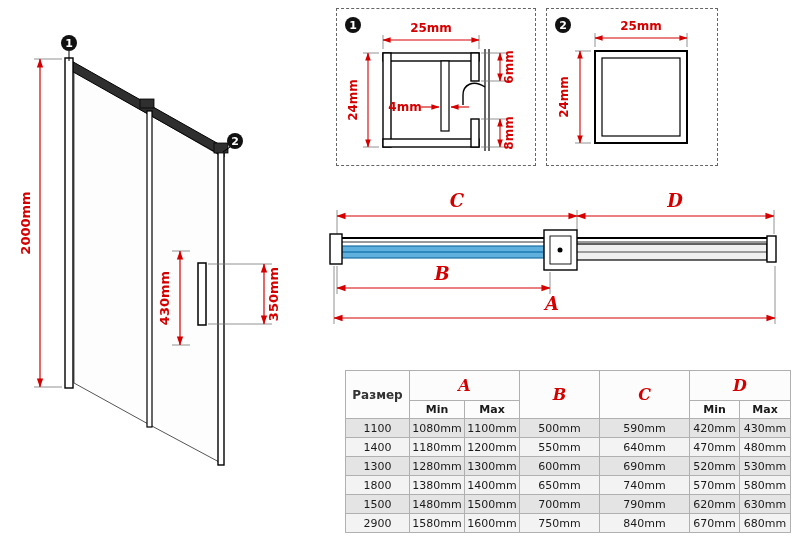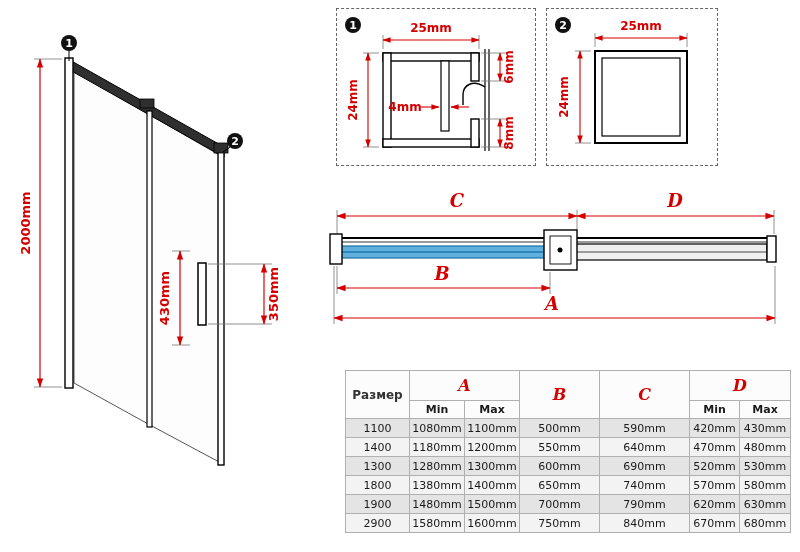--- a/index.html
+++ b/index.html
@@ -296,21 +296,21 @@
       <tr>
         <td class="size-cell">1800</td>
         <td>1380mm</td>
         <td>1400mm</td>
         <td>650mm</td>
         <td>740mm</td>
         <td>570mm</td>
         <td>580mm</td>
       </tr>
       <tr>
-        <td class="size-cell">1900</td>
+        <td class="size-cell">1500</td>
         <td>1480mm</td>
         <td>1500mm</td>
         <td>700mm</td>
         <td>790mm</td>
         <td>620mm</td>
         <td>630mm</td>
       </tr>
       <tr>
         <td class="size-cell">2900</td>
         <td>1580mm</td>

